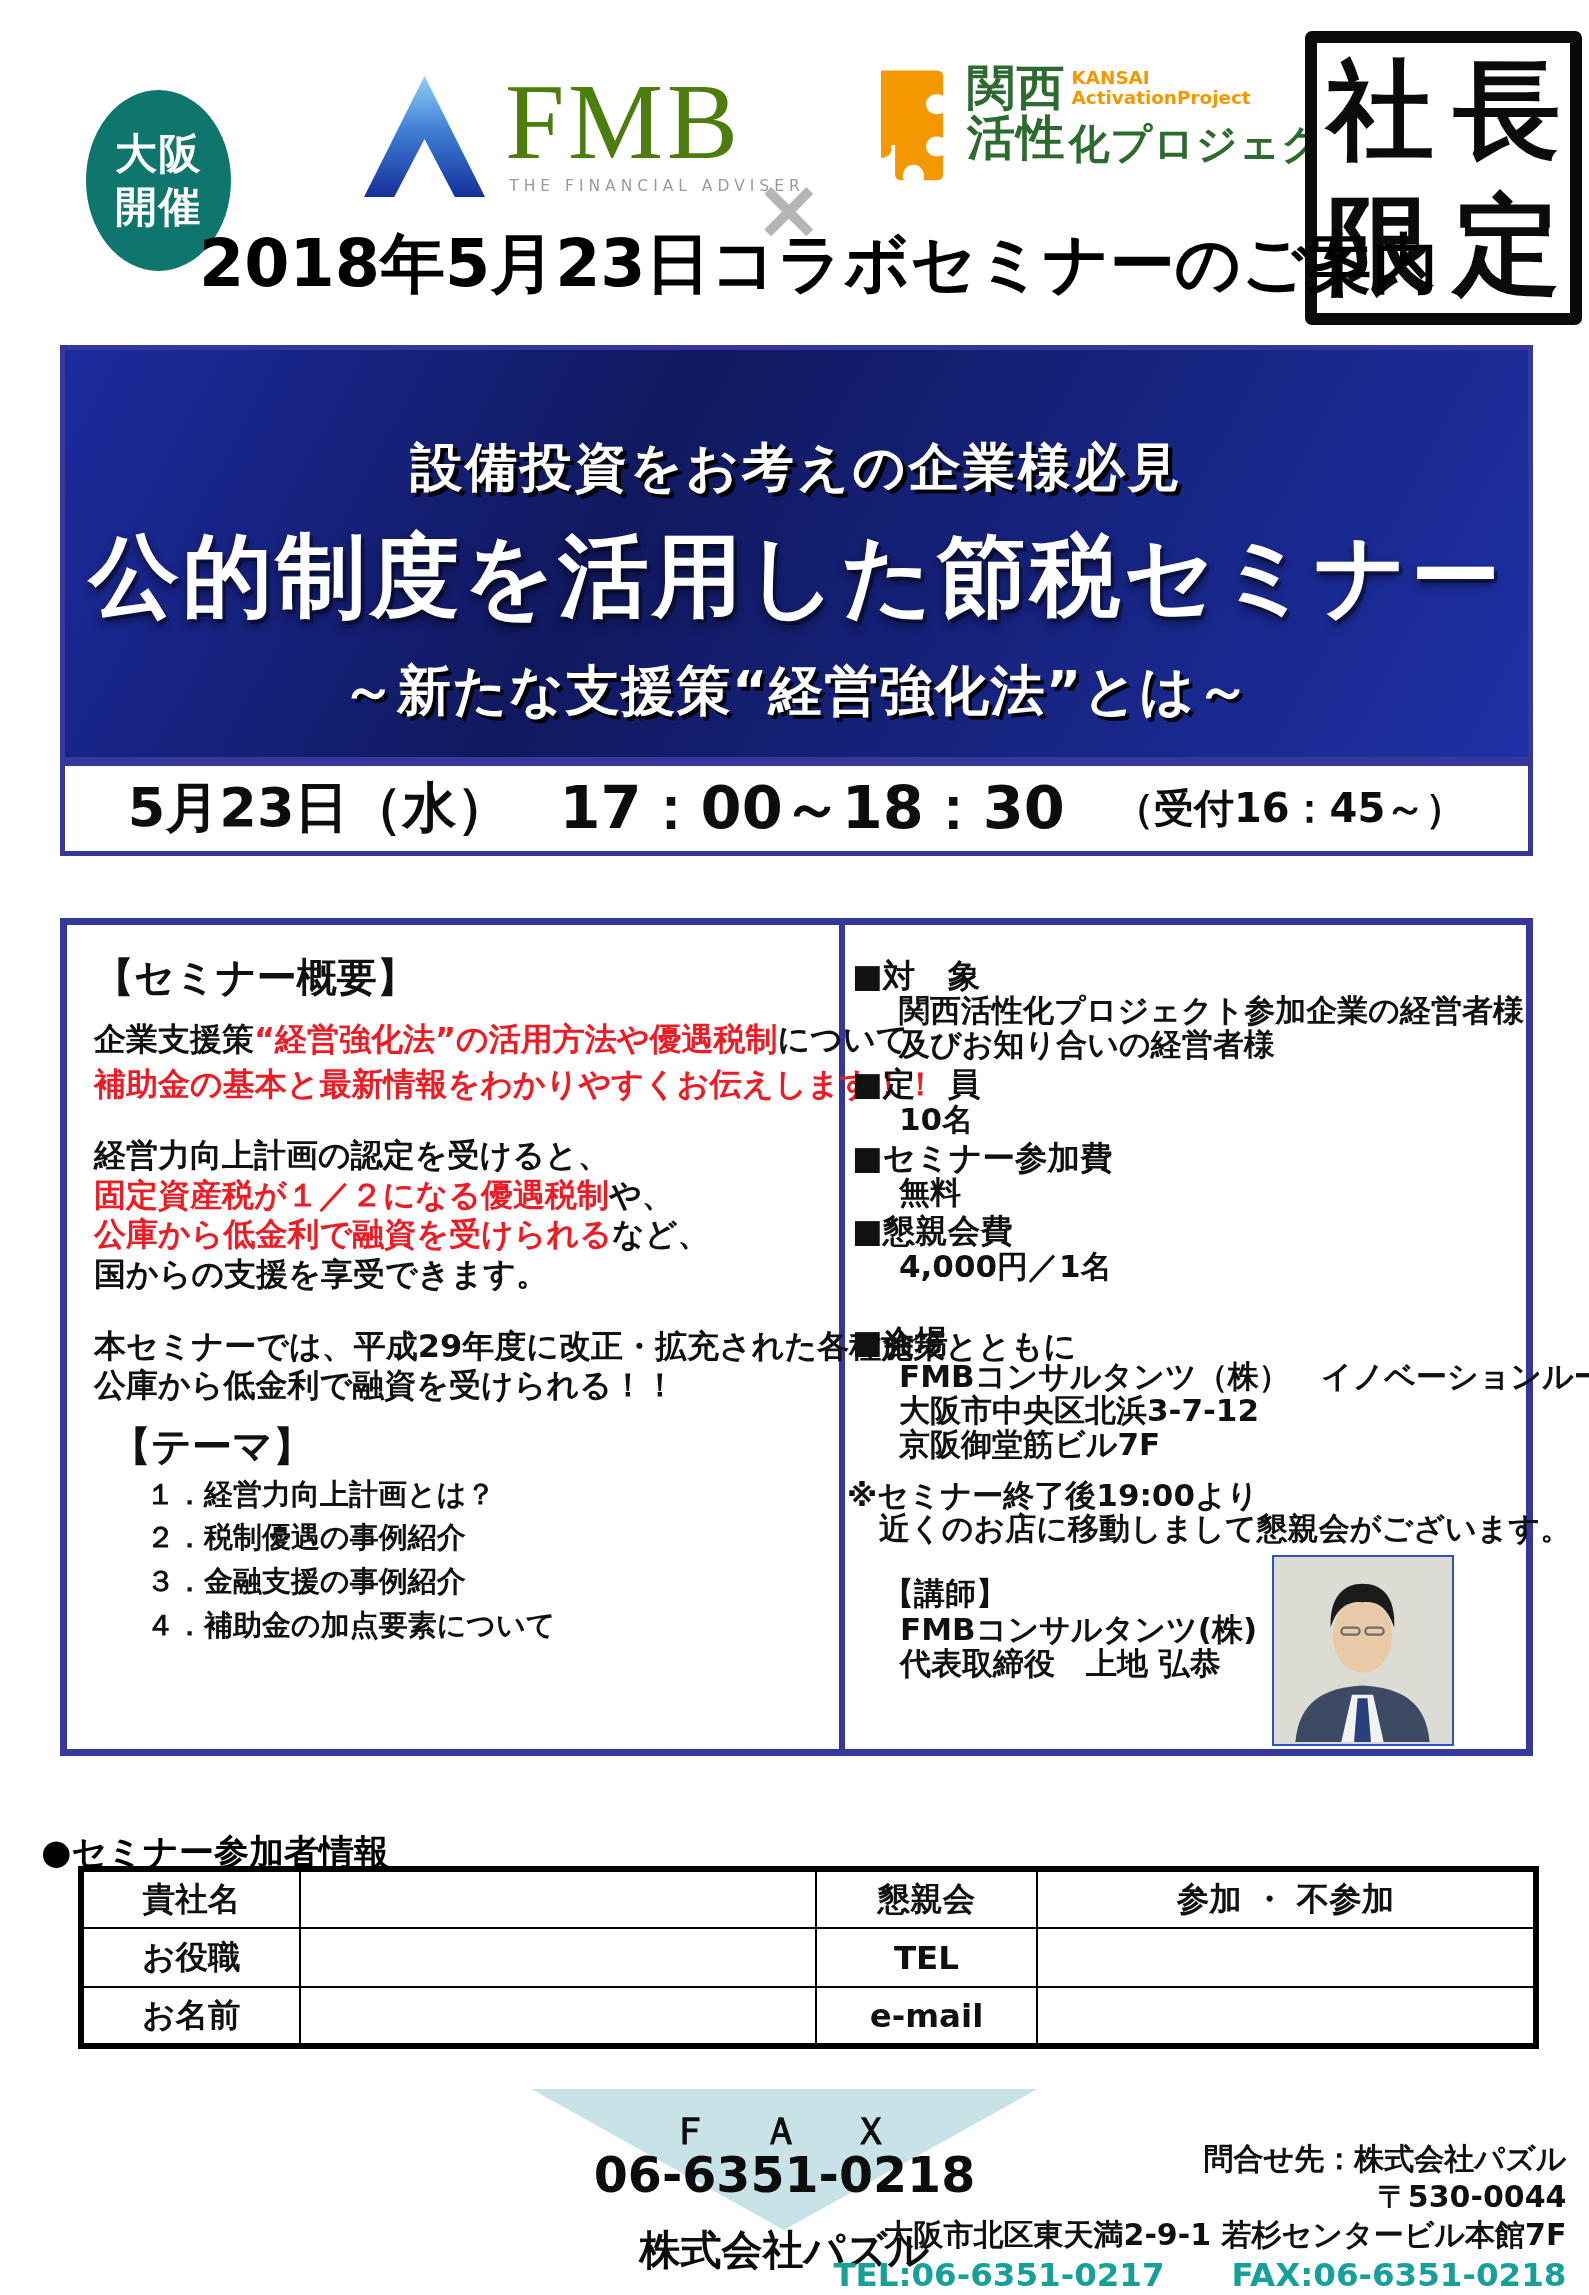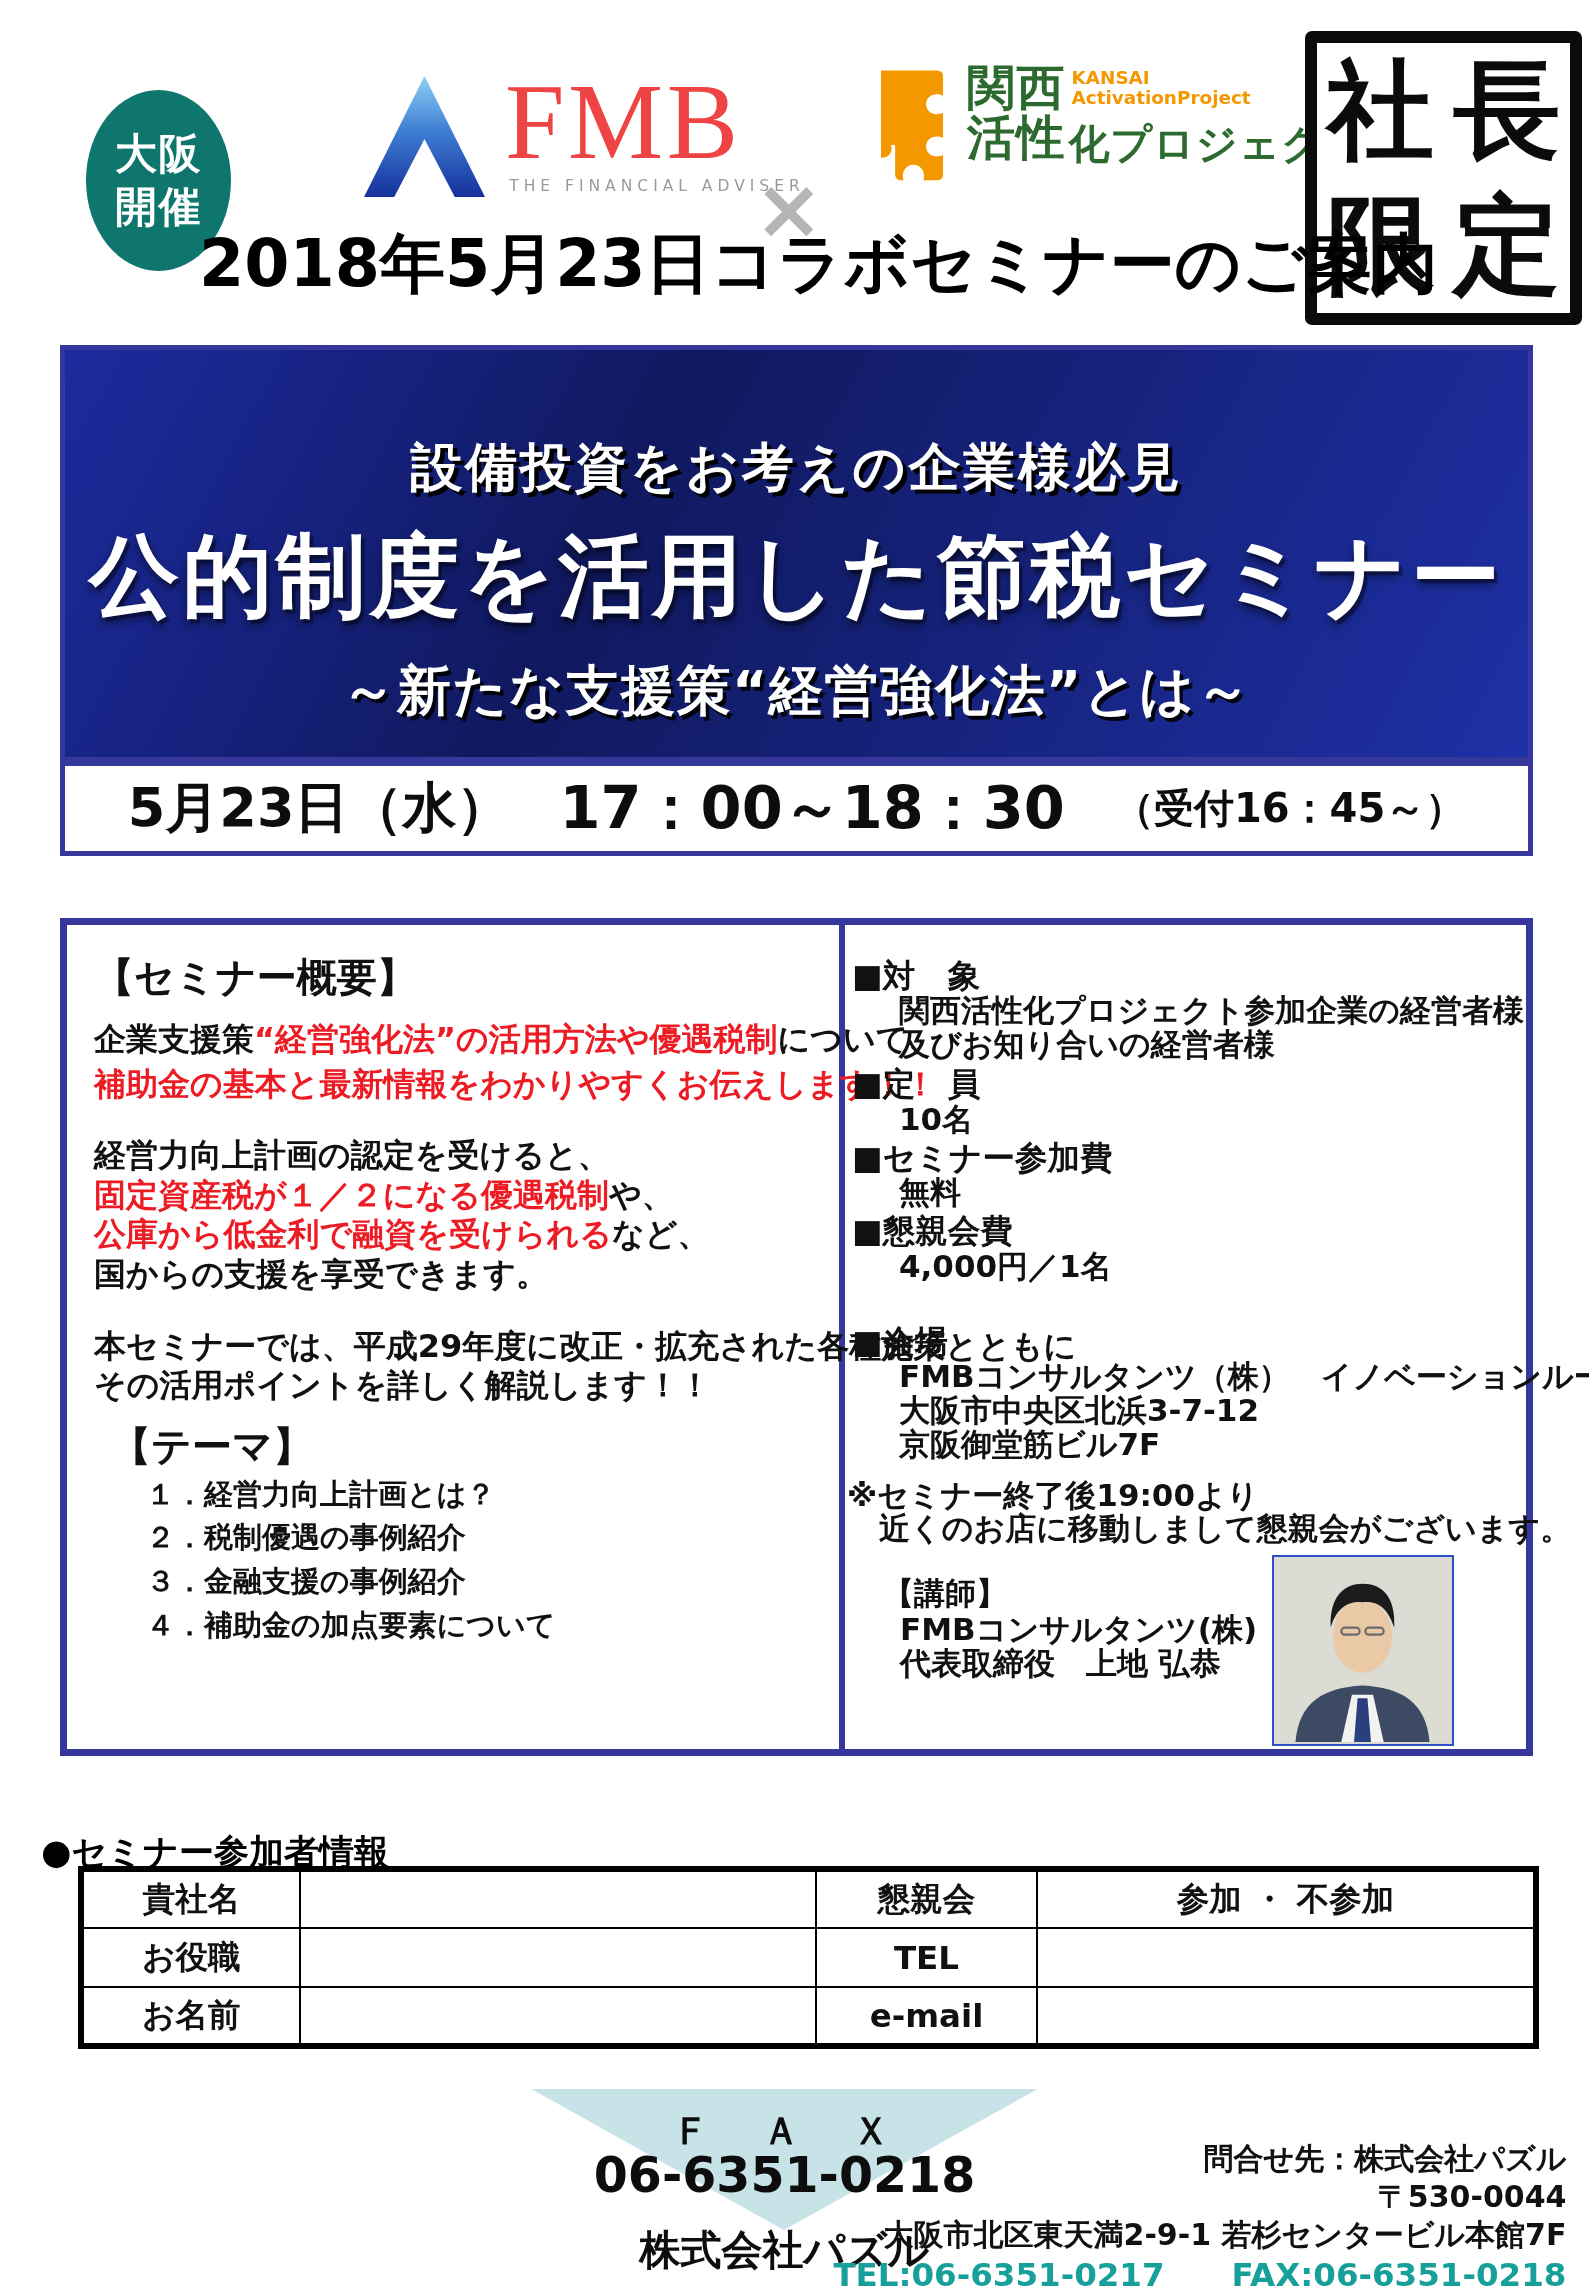--- a/index.html
+++ b/index.html
@@ -26,21 +26,21 @@
     background:linear-gradient(180deg,#8fd0f5 0%,#3f7fd4 45%,#16309c 100%);
     clip-path:polygon(50% 0, 100% 100%, 0 100%);
   }
   .fmb-tri .tri-notch {
     position:absolute; left:25%; top:52%; width:50%; height:48%;
     background:#ffffff; clip-path:polygon(50% 0, 100% 100%, 0 100%);
   }
   .fmb-text { margin-left:20px; display:flex; flex-direction:column; }
   .fmb-name {
     font-family:"Liberation Serif", serif; font-size:107px; line-height:1.0;
-    color:#ef4444; letter-spacing:3.5px; font-weight:500;
+    color:#4d7c0f; letter-spacing:3.5px; font-weight:500;
   }
   .fmb-tagline { font-size:15.5px; color:#9a9a9a; letter-spacing:5px; margin-top:1.4px; margin-left:4.2px; }
   .collab-x { left:754px; top:161px; font-size:83px; font-weight:900; color:#b5b5b5; }
   .kansai-logo { left:881px; top:62px; display:flex; align-items:flex-start; }
   .kansai-icon { width:79px; height:131px; }
   .kansai-text { margin-left:7px; display:flex; flex-direction:column; }
   .kansai-row1 { display:flex; align-items:flex-start; }
   .kansai-jp-big { font-size:48px; font-weight:900; color:#2d6a30; line-height:1.05; letter-spacing:1.4px; }
   .kansai-en { display:flex; flex-direction:column; margin-left:5.7px; margin-top:6px; }
   .kansai-en span { font-size:18.4px; font-weight:900; color:#f39800; line-height:1.1; }
@@ -199,21 +199,21 @@
 
     <div class="txt body-line" style="left:27px; top:93px;"><span>企業支援策</span><span class="red">“経営強化法”の活用方法や優遇税制</span><span>について、</span></div>
     <div class="txt body-line red" style="left:27px; top:138px;">補助金の基本と最新情報をわかりやすくお伝えします！！</div>
 
     <div class="txt body-line" style="left:27px; top:209px;">経営力向上計画の認定を受けると、</div>
     <div class="txt body-line" style="left:27px; top:249px;"><span class="red">固定資産税が１／２になる優遇税制</span><span>や、</span></div>
     <div class="txt body-line" style="left:27px; top:288px;"><span class="red">公庫から低金利で融資を受けられる</span><span>など、</span></div>
     <div class="txt body-line" style="left:27px; top:328px;">国からの支援を享受できます。</div>
 
     <div class="txt body-line" style="left:27px; top:400px;">本セミナーでは、平成29年度に改正・拡充された各種施策とともに</div>
-    <div class="txt body-line" style="left:27px; top:439px;">その活用ポイントを詳しく解説します！！</div>
+    <div class="txt body-line" style="left:27px; top:439px;">公庫から低金利で融資を受けられる！！</div>
 
     <div class="txt h-bracket" style="left:44px; top:494px;">【テーマ】</div>
     <div class="txt theme-item" style="left:79px; top:550px;">１．経営力向上計画とは？</div>
     <div class="txt theme-item" style="left:79px; top:593px;">２．税制優遇の事例紹介</div>
     <div class="txt theme-item" style="left:79px; top:637px;">３．金融支援の事例紹介</div>
     <div class="txt theme-item" style="left:79px; top:681px;">４．補助金の加点要素について</div>
 
     <div class="txt detail-label" style="left:785px; top:30px;">■対　象</div>
     <div class="txt detail-line" style="left:832px; top:65px;">関西活性化プロジェクト参加企業の経営者様</div>
     <div class="txt detail-line" style="left:832px; top:99px;">及びお知り合いの経営者様</div>

